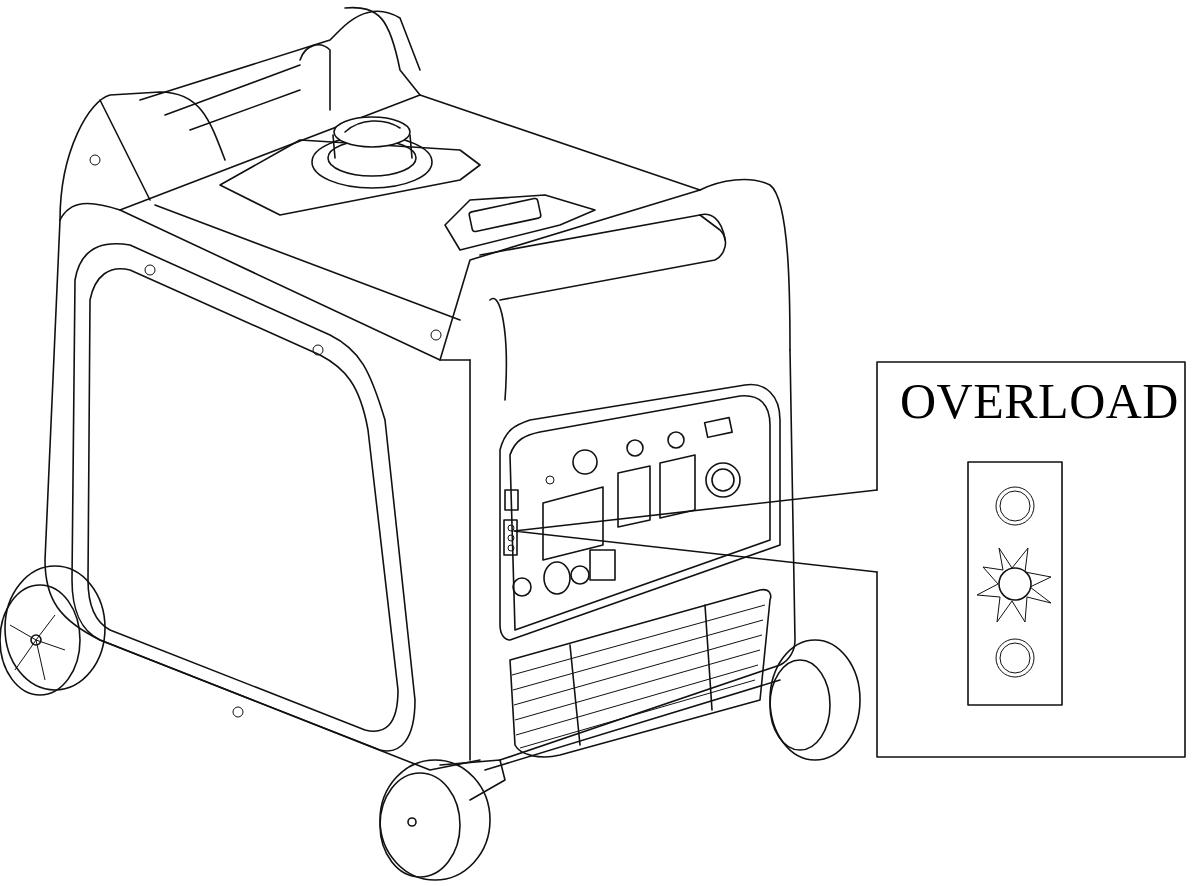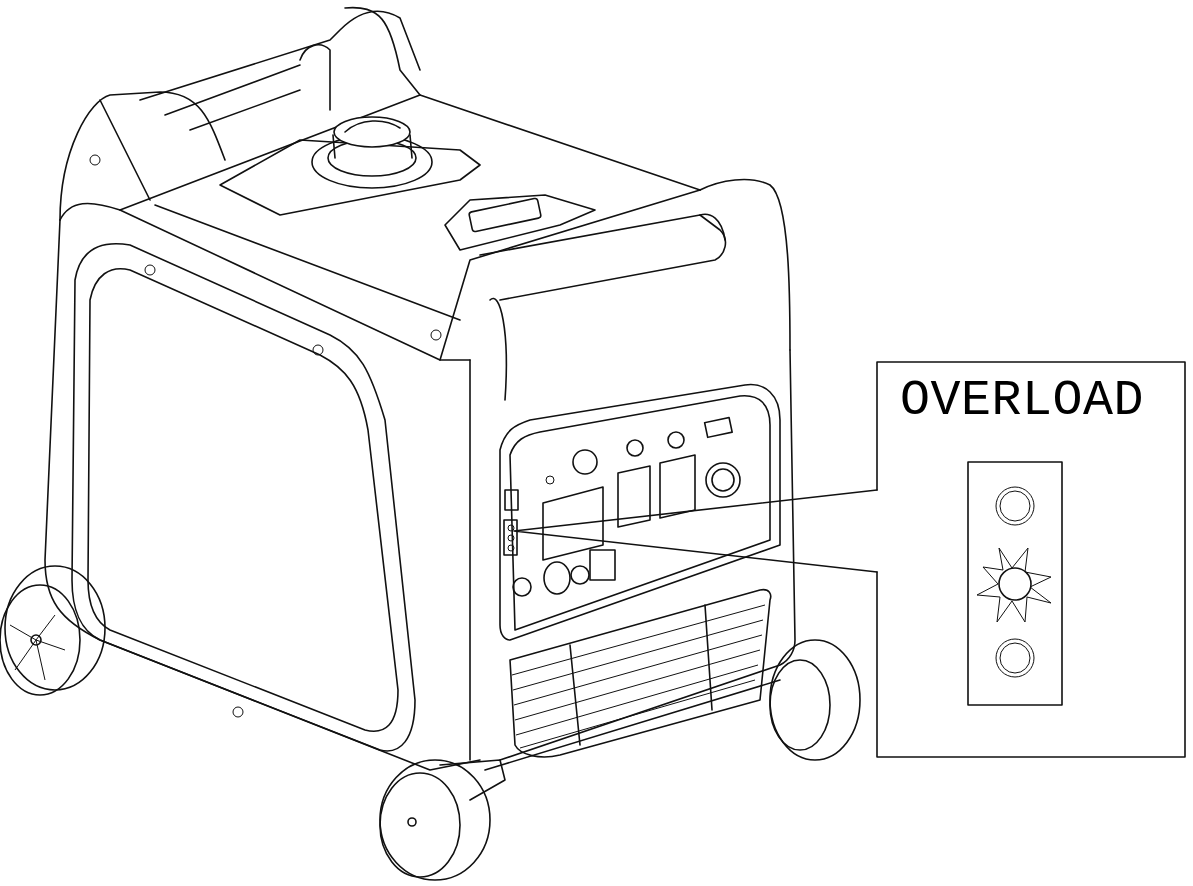--- a/index.html
+++ b/index.html
@@ -1,21 +1,21 @@
 <!DOCTYPE html>
 <html><head>
 <meta charset="utf-8">
 <style>
   html, body { margin: 0; padding: 0; background: #ffffff; }
   body { width: 1193px; height: 886px; position: relative; overflow: hidden; font-family: "Liberation Sans", sans-serif; }
   svg { position: absolute; left: 0; top: 0; }
   .ln { fill: none; stroke: #111; stroke-width: 1.6; stroke-linejoin: round; stroke-linecap: round; }
   .thin { fill: none; stroke: #111; stroke-width: 1; }
   .wf { fill: #fff; stroke: #111; stroke-width: 1.6; stroke-linejoin: round; }
-  .callout-text { position: absolute; left: 900px; top: 376px; font-size: 50px; color: #000; letter-spacing: 0.5px; font-family: Liberation Mono, monospace; line-height: 1; }
+  .callout-text { position: absolute; left: 900px; top: 376px; font-size: 50px; color: #000; letter-spacing: 0.5px; font-family: Liberation Serif, serif; line-height: 1; }
 </style>
 </head>
 <body>
 
 <svg width="1193" height="886" viewBox="0 0 1193 886">
 
   <g>
     <path class="ln" d="M60,220 C60,150 90,100 110,95 L160,92 C200,92 210,120 225,160"></path>
     <path class="ln" d="M100,100 L150,200"></path>
     <path class="ln" d="M140,100 L330,40 L340,30 C360,10 380,6 400,18 L420,70"></path>

